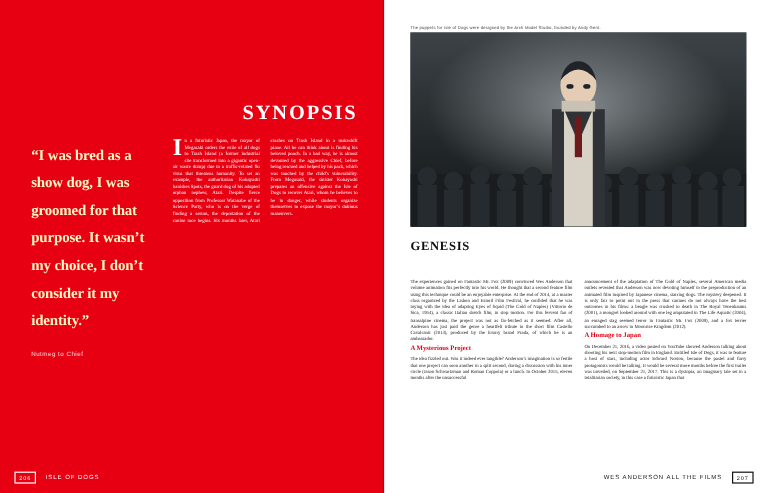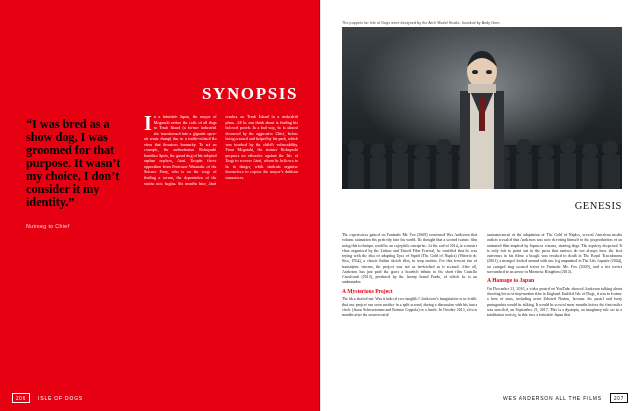--- a/index.html
+++ b/index.html
@@ -39,22 +39,22 @@
   }
   .pullquote-col {
     width: 112px;
     padding-right: 12px;
     padding-top: 90px;
   }
   .pullquote {
     font-family: "Liberation Serif", serif;
     font-weight: bold;
     font-size: 12.4px;
-    line-height: 13px;
-    color: #000000;
+    line-height: 23px;
+    color: #fef9c3;
     letter-spacing: -0.1px;
   }
   .pullquote-attr {
     margin-top: 14px;
     font-family: "Liberation Sans", sans-serif;
     font-size: 5.2px;
     letter-spacing: 0.4px;
     color: #ffd9d9;
   }
   .synopsis-col {
@@ -121,25 +121,24 @@
   }
   .photo svg { display:block; width:100%; height:100%; }
 
   .right-body {
     position: absolute;
     top: 200px; left: 22px; right: 18px;
     bottom: 24px;
   }
   .genesis-title {
     font-family: "Liberation Serif", serif;
-    font-weight: normal;
+    font-weight: bold;
     font-size: 10.5px;
     letter-spacing: 0.6px;
     margin-bottom: 21px;
-    text-align: right;
   }
   .rcols {
     column-count: 2;
     column-gap: 10px;
     font-size: 3.95px;
     line-height: 5.25px;
     text-align: justify;
     color: #1a1a1a;
     hyphens: auto;
   }

